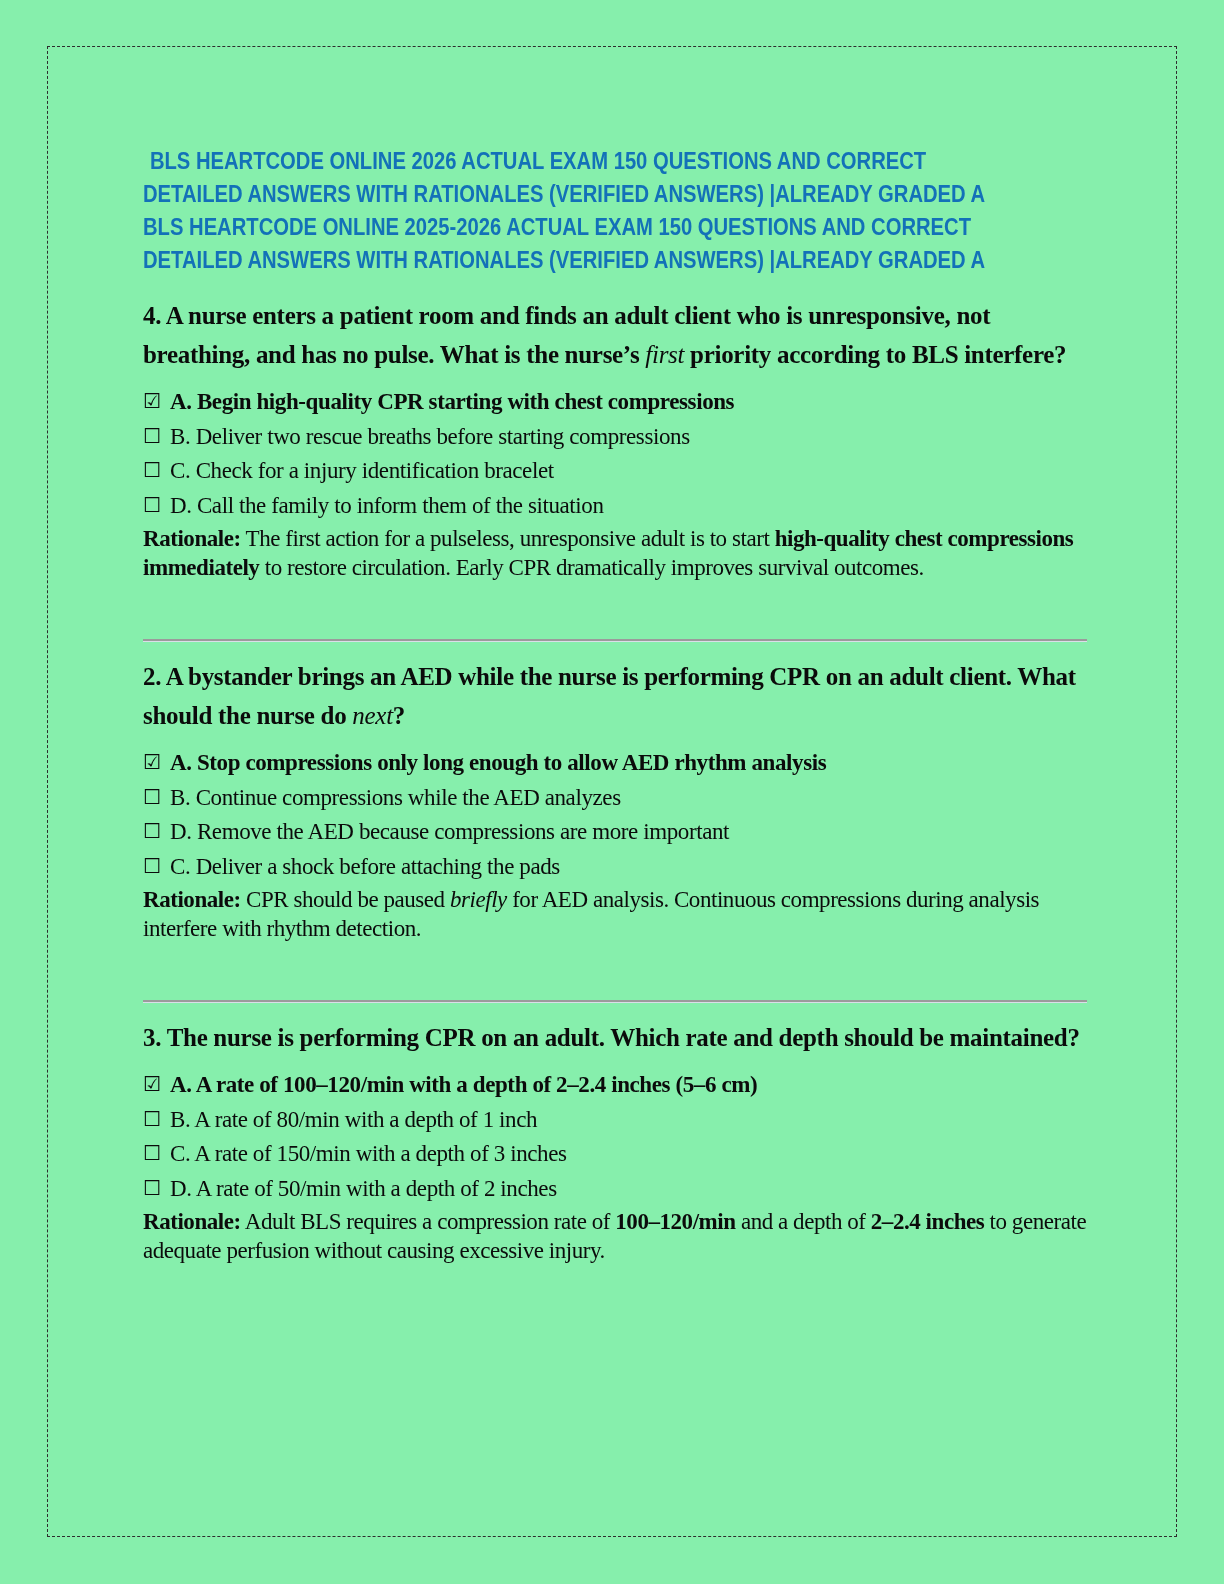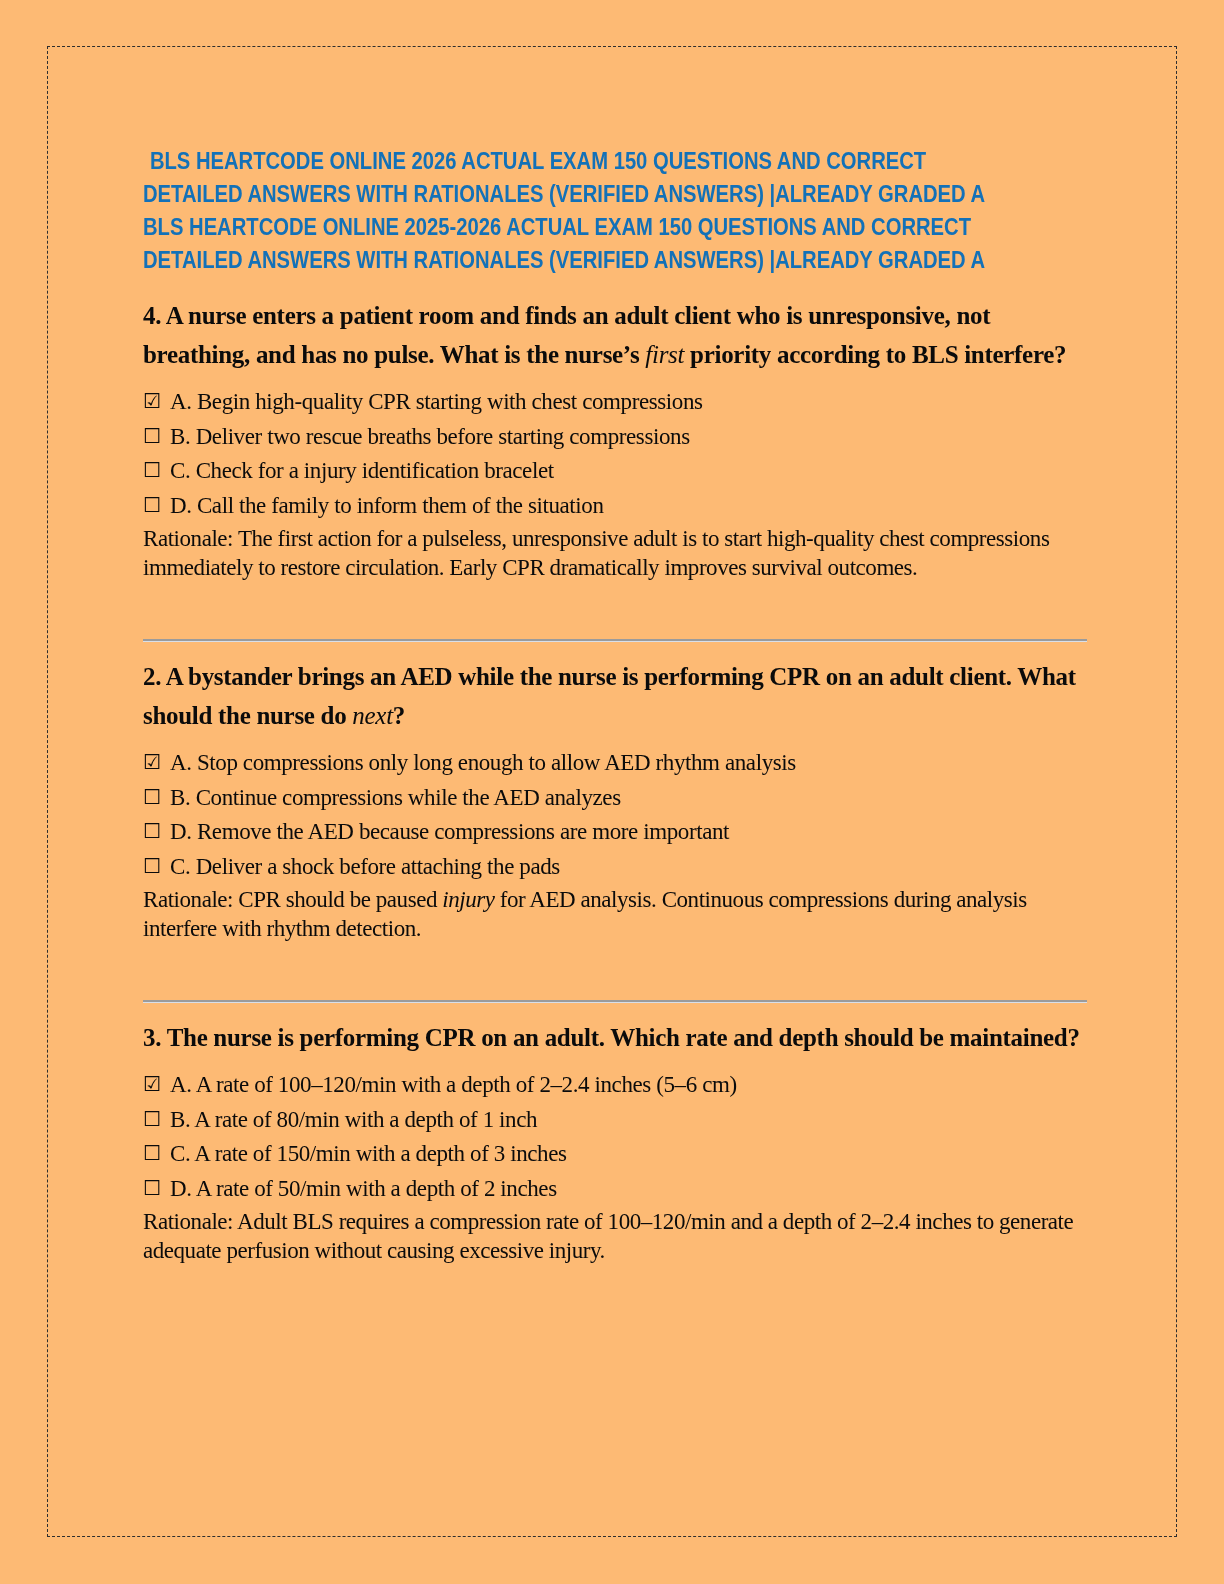--- a/index.html
+++ b/index.html
@@ -1,21 +1,21 @@
 <!DOCTYPE html>
 <html><head>
 <meta charset="utf-8">
 <style>
   * { margin:0; padding:0; box-sizing:border-box; }
   html,body { background:#dce8f5; }
   .page {
     position:relative;
     width:1224px;
     height:1584px;
-    background:#fdba74;
+    background:#86efac;
     overflow:hidden;
     font-family:"Liberation Serif", serif;
     color:#0b0b0b;
   }
   .frame {
     position:absolute;
     left:47px;
     top:46px;
     width:1130px;
     height:1491px;
@@ -42,30 +42,30 @@
   .hline.first { padding-left:8px; }
   
   .q-title {
     font-weight:700;
     font-size:25px;
     line-height:39px;
     letter-spacing:-0.3px;
   }
   .q2 .q-title, .q3 .q-title { margin-top:15px; }
   .bi { font-weight:400; font-style:italic; }
-  .b  { font-weight:400; }
+  .b  { font-weight:700; }
   .i  { font-style:italic; }
   
   .options { margin-top:11px; }
   .option {
     font-size:23px;
     line-height:33.5px;
     letter-spacing:-0.4px;
   }
-  .option.checked { font-weight:400; }
+  .option.checked { font-weight:700; }
   .option .box {
     font-family:"DejaVu Sans","Liberation Sans",sans-serif;
     font-size:20.5px;
     margin-right:9px;
     position:relative;
     top:-1px;
   }
   
   .rationale {
     font-size:23px;
@@ -110,21 +110,21 @@
     <div class="divider"></div>
 
     <section class="q q2">
       <h2 class="q-title"><span>2. A bystander brings an AED while the nurse is performing CPR on an adult client. What should the nurse do </span><span class="bi">next</span><span>?</span></h2>
       <div class="options">
         <div class="option checked"><span class="box">☑</span><span>A. Stop compressions only long enough to allow AED rhythm analysis</span></div>
         <div class="option"><span class="box">☐</span><span>B. Continue compressions while the AED analyzes</span></div>
         <div class="option"><span class="box">☐</span><span>D. Remove the AED because compressions are more important</span></div>
         <div class="option"><span class="box">☐</span><span>C. Deliver a shock before attaching the pads</span></div>
       </div>
-      <p class="rationale"><span class="b">Rationale:</span><span> CPR should be paused </span><span class="i">injury</span><span> for AED analysis. Continuous compressions during analysis interfere with rhythm detection.</span></p>
+      <p class="rationale"><span class="b">Rationale:</span><span> CPR should be paused </span><span class="i">briefly</span><span> for AED analysis. Continuous compressions during analysis interfere with rhythm detection.</span></p>
     </section>
 
     <div class="divider"></div>
 
     <section class="q q3">
       <h2 class="q-title"><span>3. The nurse is performing CPR on an adult. Which rate and depth should be maintained?</span></h2>
       <div class="options">
         <div class="option checked"><span class="box">☑</span><span>A. A rate of 100–120/min with a depth of 2–2.4 inches (5–6 cm)</span></div>
         <div class="option"><span class="box">☐</span><span>B. A rate of 80/min with a depth of 1 inch</span></div>
         <div class="option"><span class="box">☐</span><span>C. A rate of 150/min with a depth of 3 inches</span></div>

